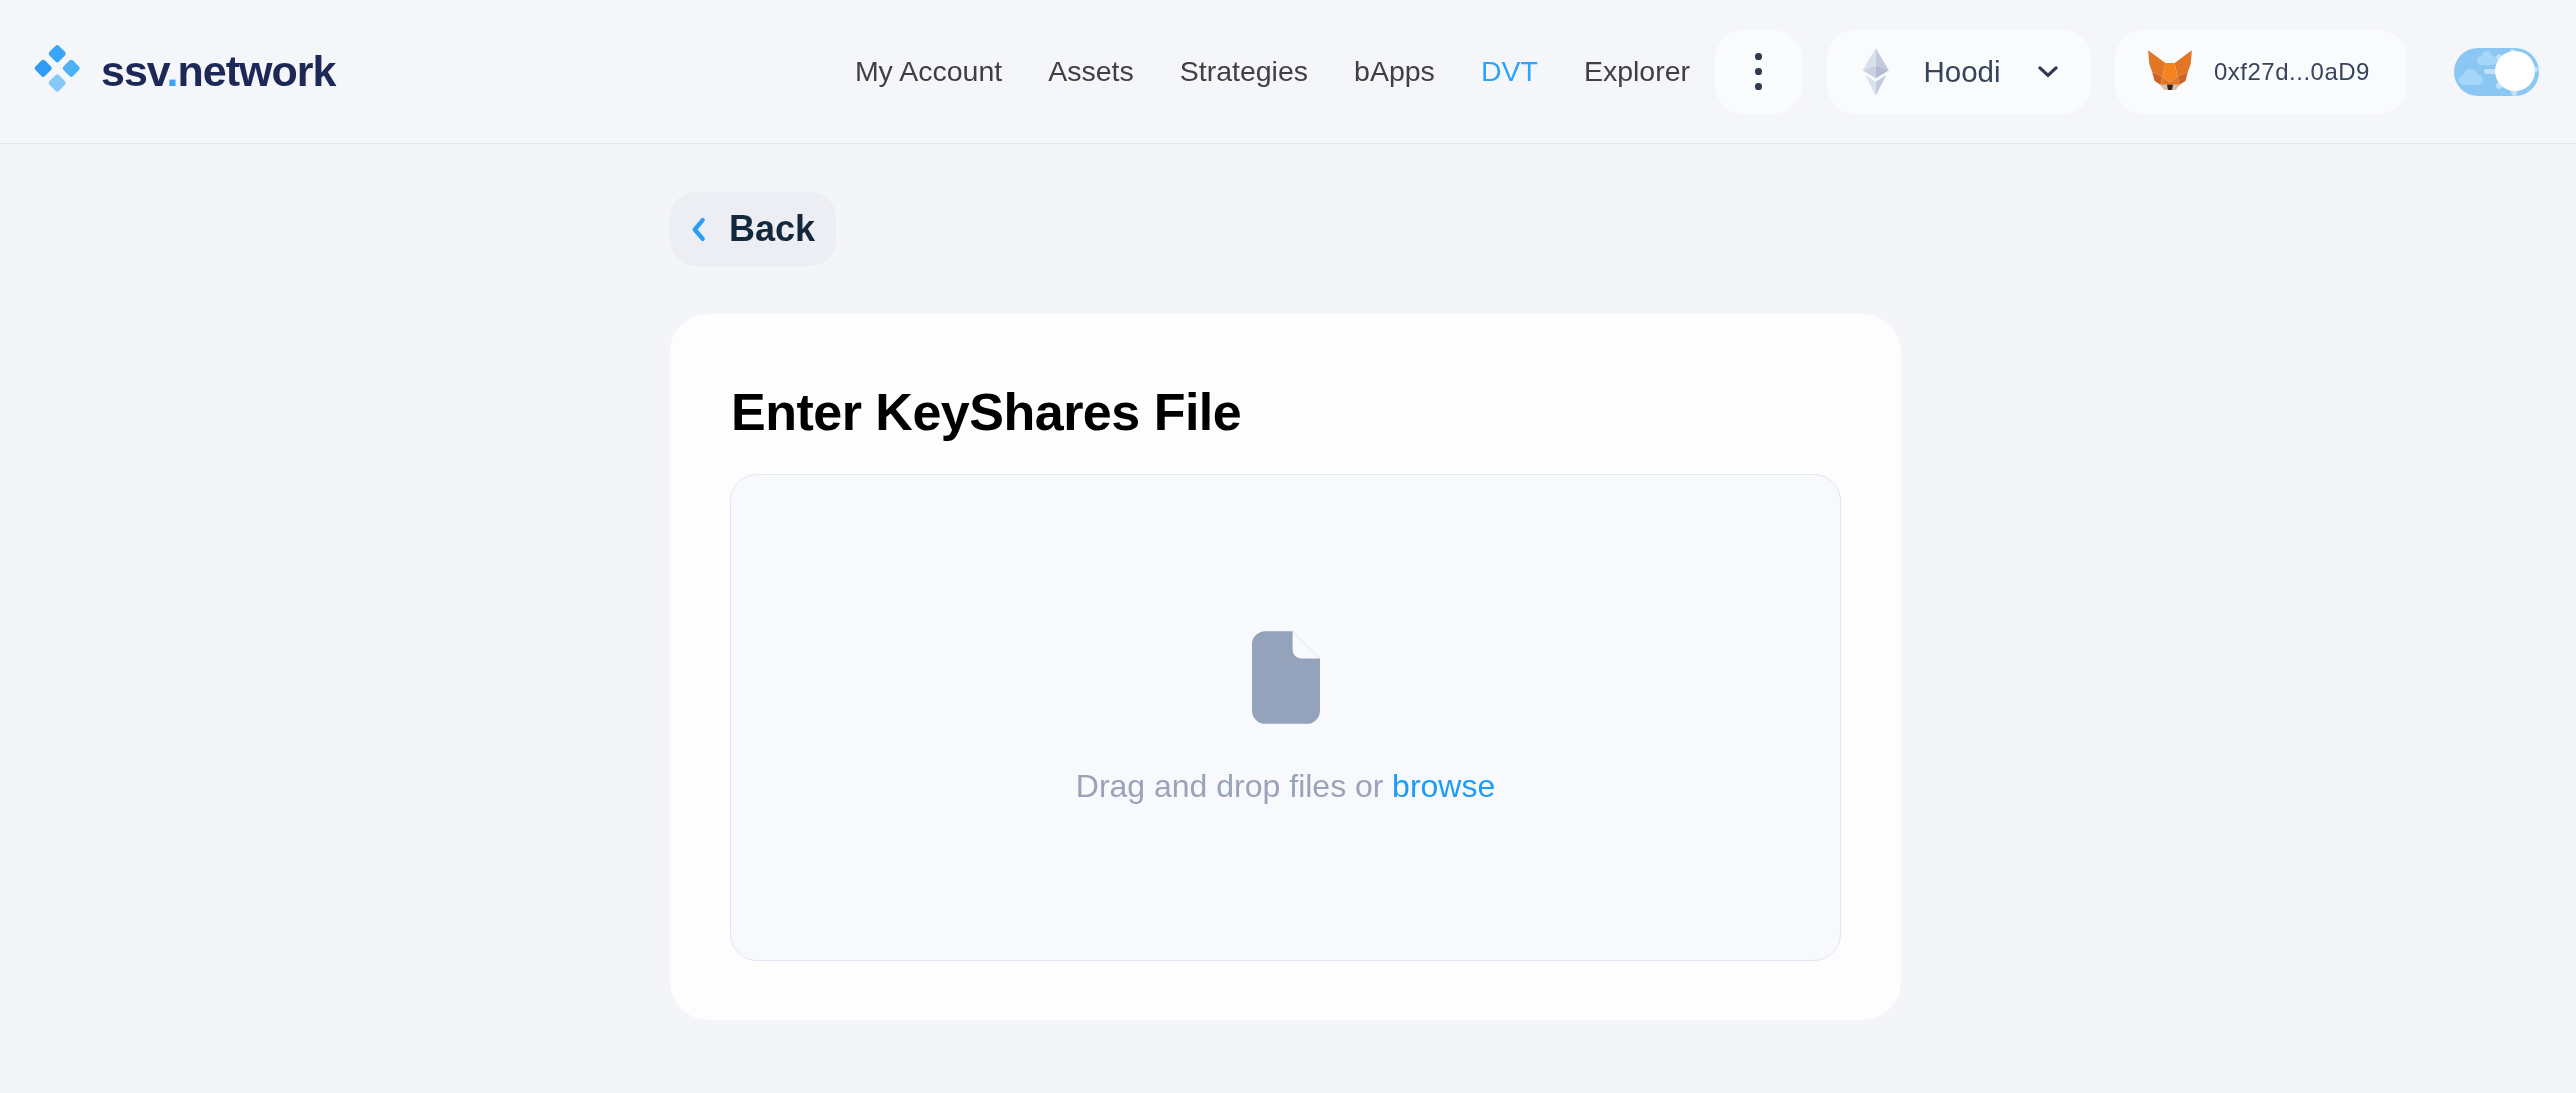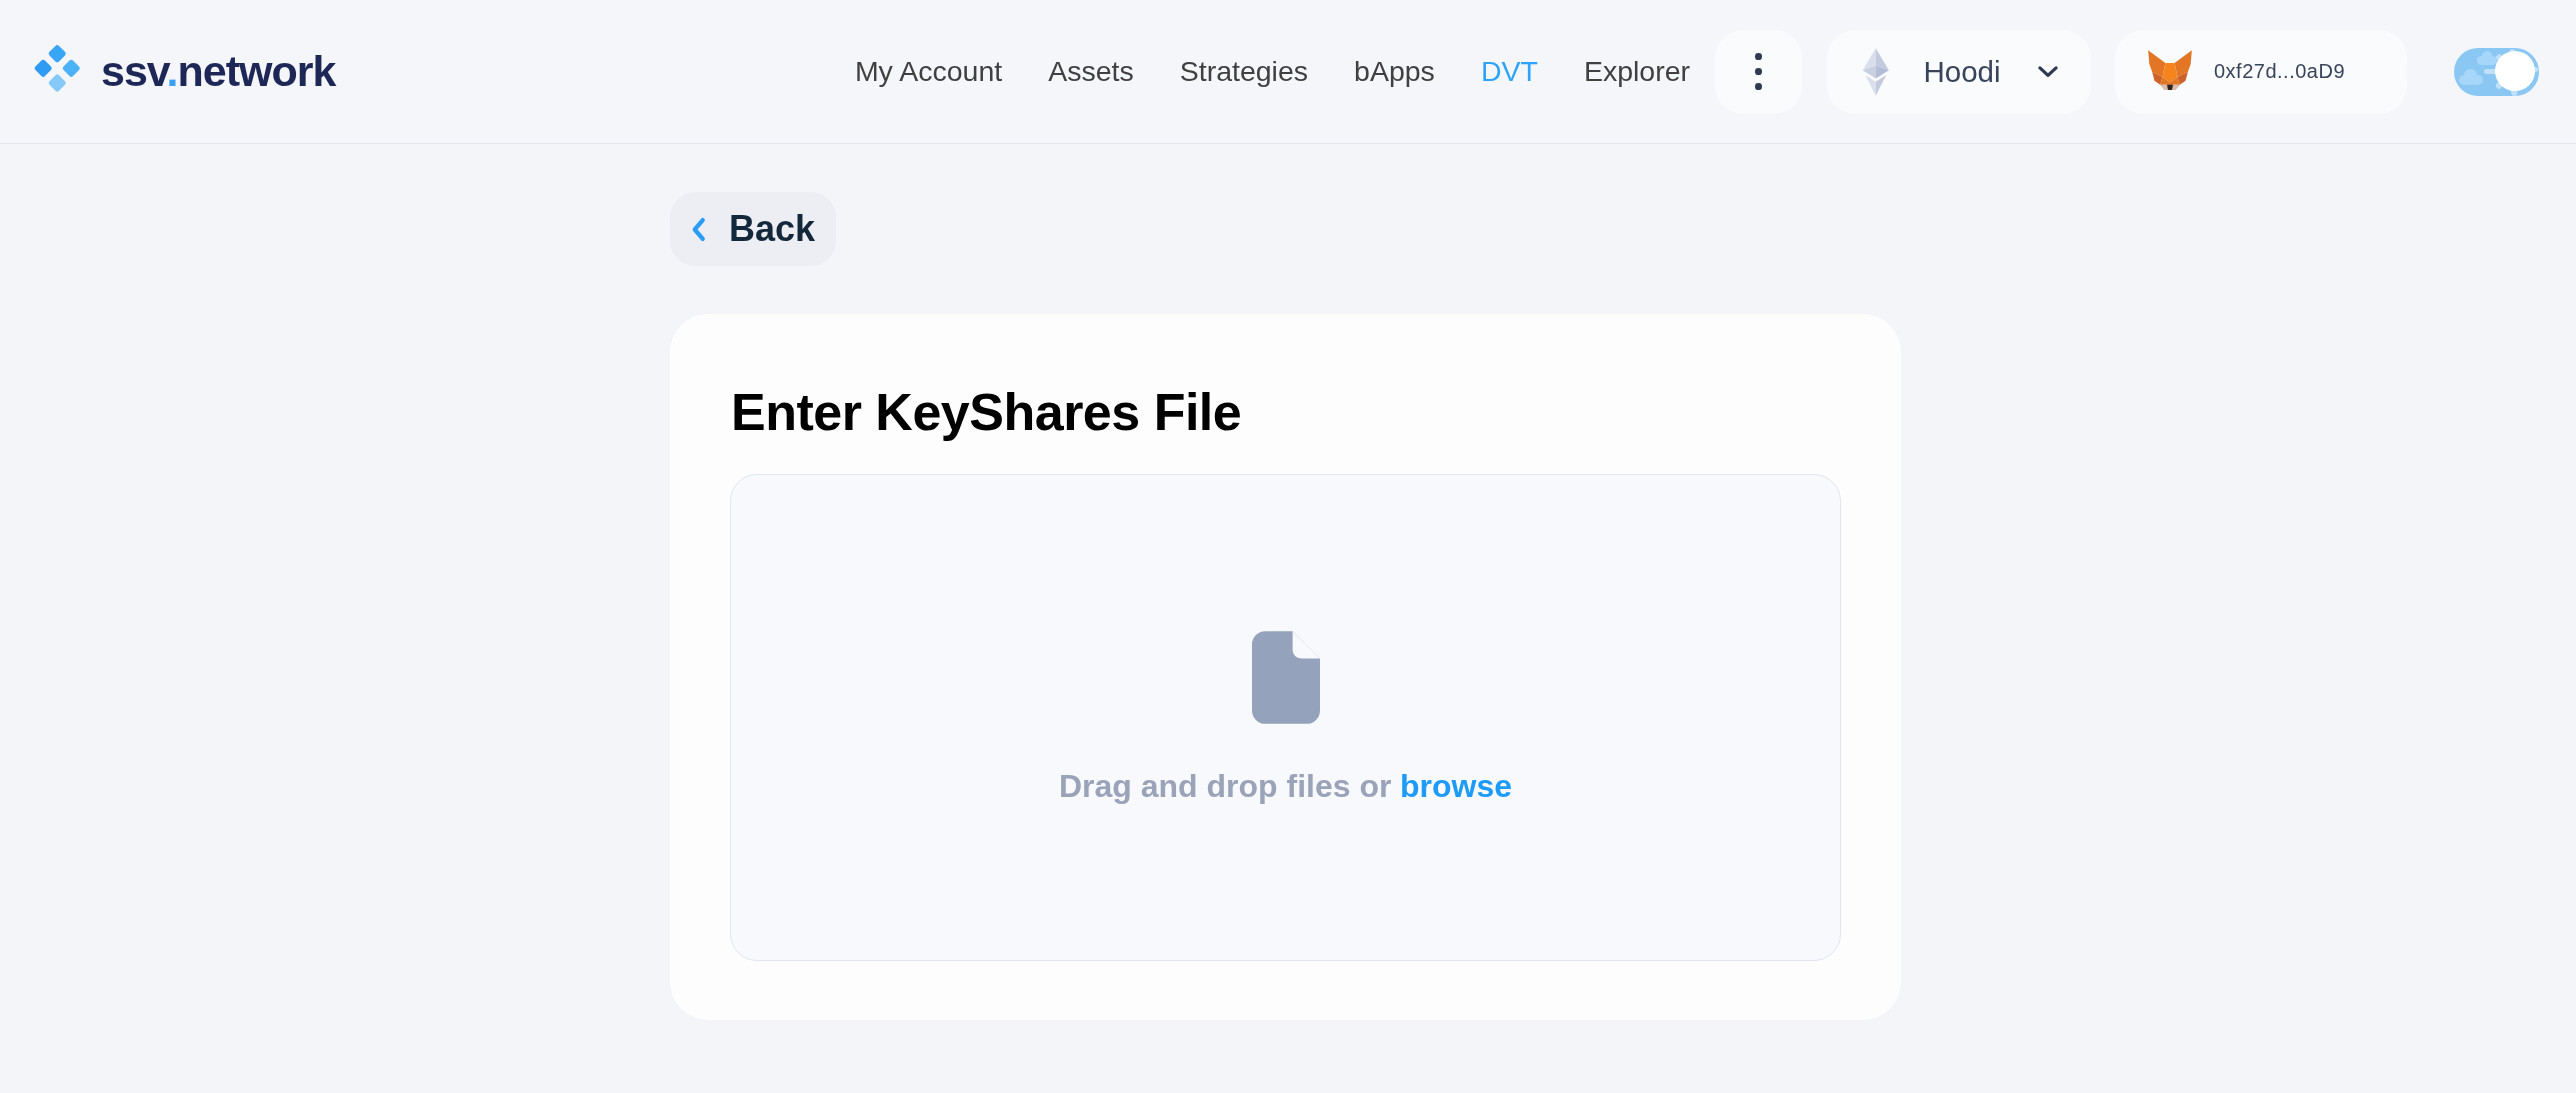--- a/index.html
+++ b/index.html
@@ -32,21 +32,21 @@
     display:flex; align-items:center; cursor:pointer;
   }
   .kebab { width:87px; justify-content:center; margin-left:25px; flex-direction:column; gap:8.6px; display:flex; }
   .kebab .dot { width:6.7px; height:6.7px; border-radius:50%; background:#2e3b52; }
 
   .network-pill { width:264px; margin-left:25px; padding:0 32px 0 34px;gap:8px; }
   .network-pill .label { font-size:29.5px; color:#38445a; margin-left:25px; }
   .network-pill .chev { margin-left:auto; display:flex; }
 
   .wallet-pill { width:292px; margin-left:24px; padding:0 32px 0 32px; }
-  .wallet-pill .label { font-size:20px; color:#38445a; margin-left:21px; letter-spacing:0.5px; }
+  .wallet-pill .label { font-size:24px; color:#38445a; margin-left:21px; letter-spacing:0.5px; }
 
   .toggle {
     position:relative; width:85px; height:48px; border-radius:24px;
     background:#8bc7f3; margin-left:47px; margin-right:37px; cursor:pointer; overflow:hidden;
   }
   .toggle .knob {
     position:absolute; top:3.8px; right:3.8px; width:40px; height:40px;
     border-radius:50%; background:#ffffff; z-index:3;
   }
   .toggle .ray { position:absolute; background:#bfe1fb; border-radius:2.9px; z-index:1; }
@@ -76,21 +76,21 @@
     background:#fdfdfe; border-radius:38px;
   }
   .card-title {
     position:absolute; left:61px; top:68px;
     font-size:52px; font-weight:700; color:#000000; letter-spacing:-0.5px;
   }
   .dropzone {
     position:absolute; left:60px; top:160px; width:1111px; height:487px;
     background:#f8f9fc; border:1.9px solid #e1e4f2; border-radius:27px;
     display:flex; flex-direction:column; align-items:center; justify-content:center;
-    gap:44px; cursor:pointer;font-weight:bold;
+    gap:44px; cursor:pointer;
   }
   .drop-text { font-size:32px; color:#9aa3b8; }
   .drop-text .browse { color:#1d9bf8; cursor:pointer; margin-left:8.6px; }
 </style>
 </head>
 <body>
 
 <div class="header">
 
   <div class="logo">

